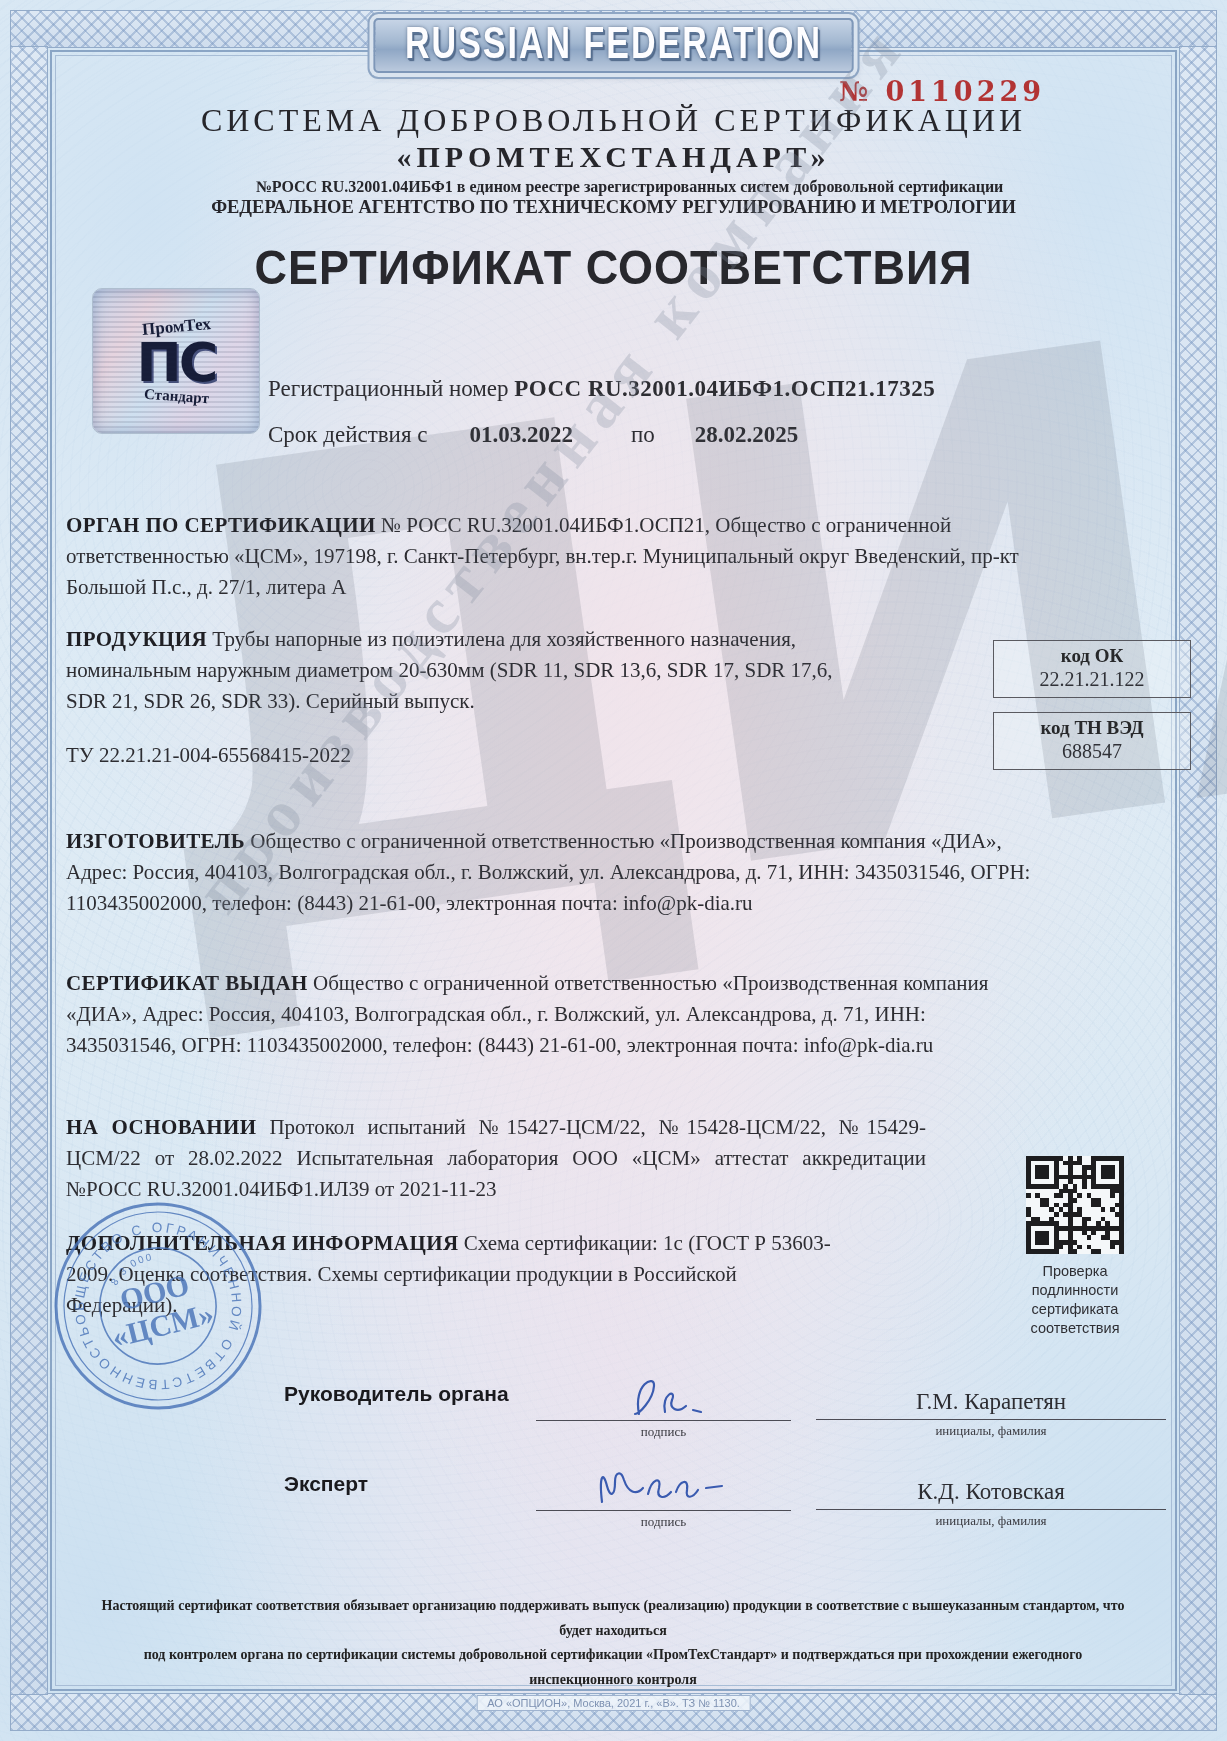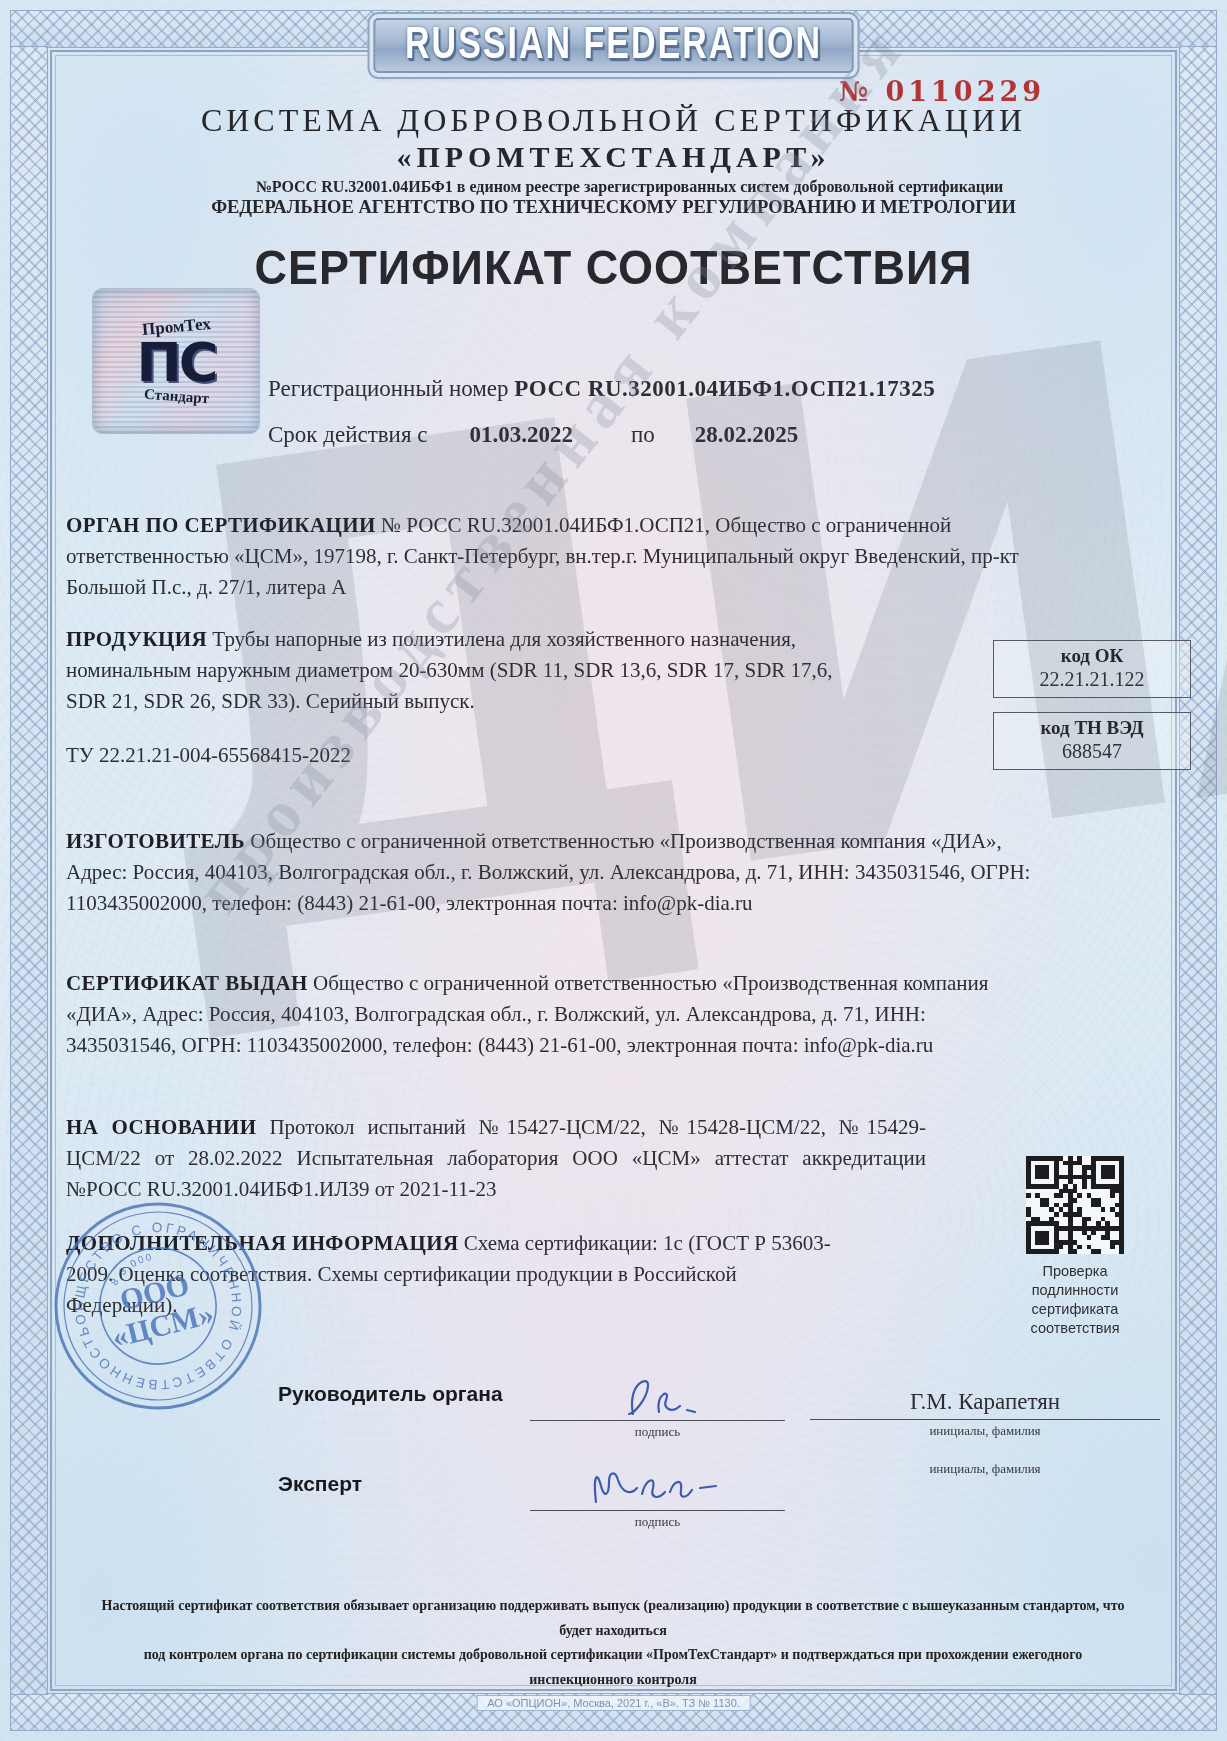--- a/index.html
+++ b/index.html
@@ -86,21 +86,21 @@
   .box-tnved{top:712px;}
   
   .qr{position:absolute;left:1026px;top:1156px;width:98px;height:98px;
     display:grid;grid-template-rows:repeat(21,1fr);grid-template-columns:repeat(21,1fr);background:#f4f7f9;}
   .qr i{background:#1d1d1f;}
   .qr-caption{position:absolute;left:1000px;top:1262px;width:150px;text-align:center;
     font-family:"Liberation Sans",sans-serif;font-size:14.5px;line-height:1.3;color:#2e2e33;font-weight:500;}
   
   .stamp{position:absolute;left:48px;top:1196px;width:220px;height:220px;opacity:.82;transform:rotate(-14deg);}
   
-  .sig-row{position:absolute;left:10px;right:0;height:92px;}
+  .sig-row{position:absolute;left:16px;right:0;height:92px;}
   .row1{top:1368px;} .row2{top:1458px;}
   .sig-role{position:absolute;left:268px;top:14px;font-family:"Liberation Sans",sans-serif;
     font-weight:bold;font-size:21px;color:#19191d;}
   .sig-col{position:absolute;left:520px;width:255px;text-align:center;}
   .sig-line{position:relative;height:52px;border-bottom:1.5px solid #4c4c55;}
   .sig-line svg{position:absolute;left:50%;transform:translateX(-50%);bottom:2px;}
   .sig-cap{font-size:13px;color:#3a3a40;margin-top:3px;}
   .name-col{position:absolute;left:800px;width:350px;text-align:center;}
   .name-val{font-size:23px;height:52px;display:flex;align-items:flex-end;justify-content:center;
     border-bottom:1.5px solid #4c4c55;padding-bottom:4px;box-sizing:border-box;}
@@ -478,20 +478,21 @@
       <div class="sig-role">Эксперт</div>
       <div class="sig-col">
         <div class="sig-line">
           <svg width="140" height="50" viewBox="0 0 140 50">
             <path d="M8 44 C5 18 9 12 13 28 C16 40 21 38 21 24 C21 14 27 12 30 22 C34 34 42 38 49 30 M54 36 C58 20 68 18 65 30 C62 40 70 42 77 34 M82 34 C86 22 95 20 93 32 C91 42 99 40 104 32 M112 30 l16 -2" fill="none" stroke="#3a5bb0" stroke-width="2.2" stroke-linecap="round"></path>
           </svg>
         </div>
         <div class="sig-cap">подпись</div>
       </div>
       <div class="name-col">
+        <div class="name-val">К.Д. Котовская</div>
         <div class="sig-cap">инициалы, фамилия</div>
       </div>
     </div>
 
     <div class="footer">
       <div>Настоящий сертификат соответствия обязывает организацию поддерживать выпуск (реализацию) продукции в соответствие с вышеуказанным стандартом, что будет находиться</div>
       <div>под контролем органа по сертификации системы добровольной сертификации «ПромТехСтандарт» и подтверждаться при прохождении ежегодного инспекционного контроля</div>
     </div>
 
     <div class="imprint">АО «ОПЦИОН», Москва, 2021 г., «В». ТЗ № 1130.</div>

